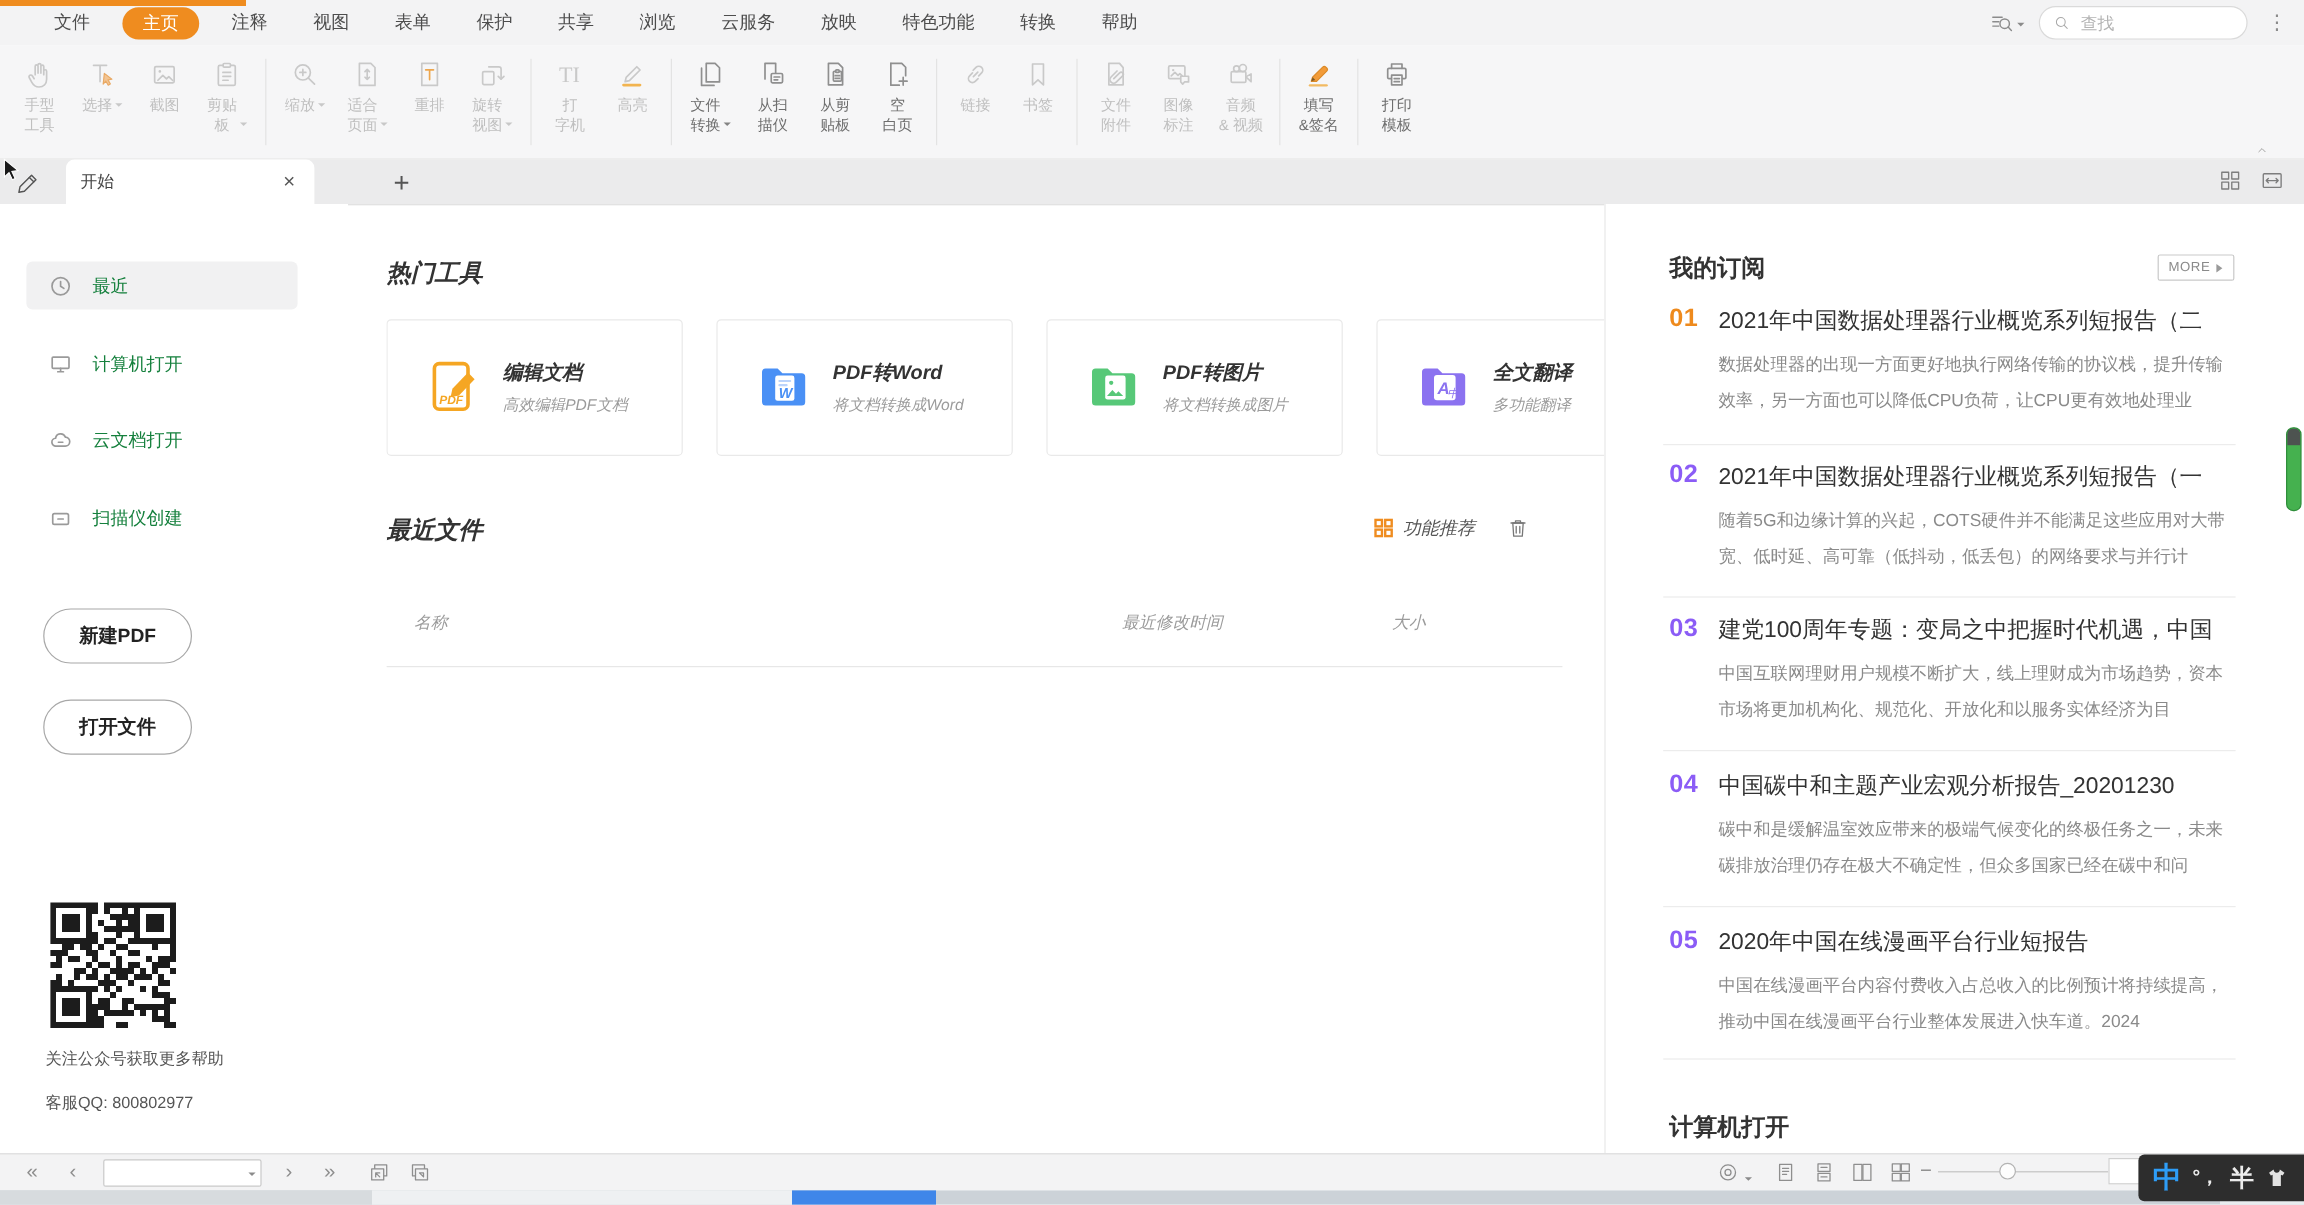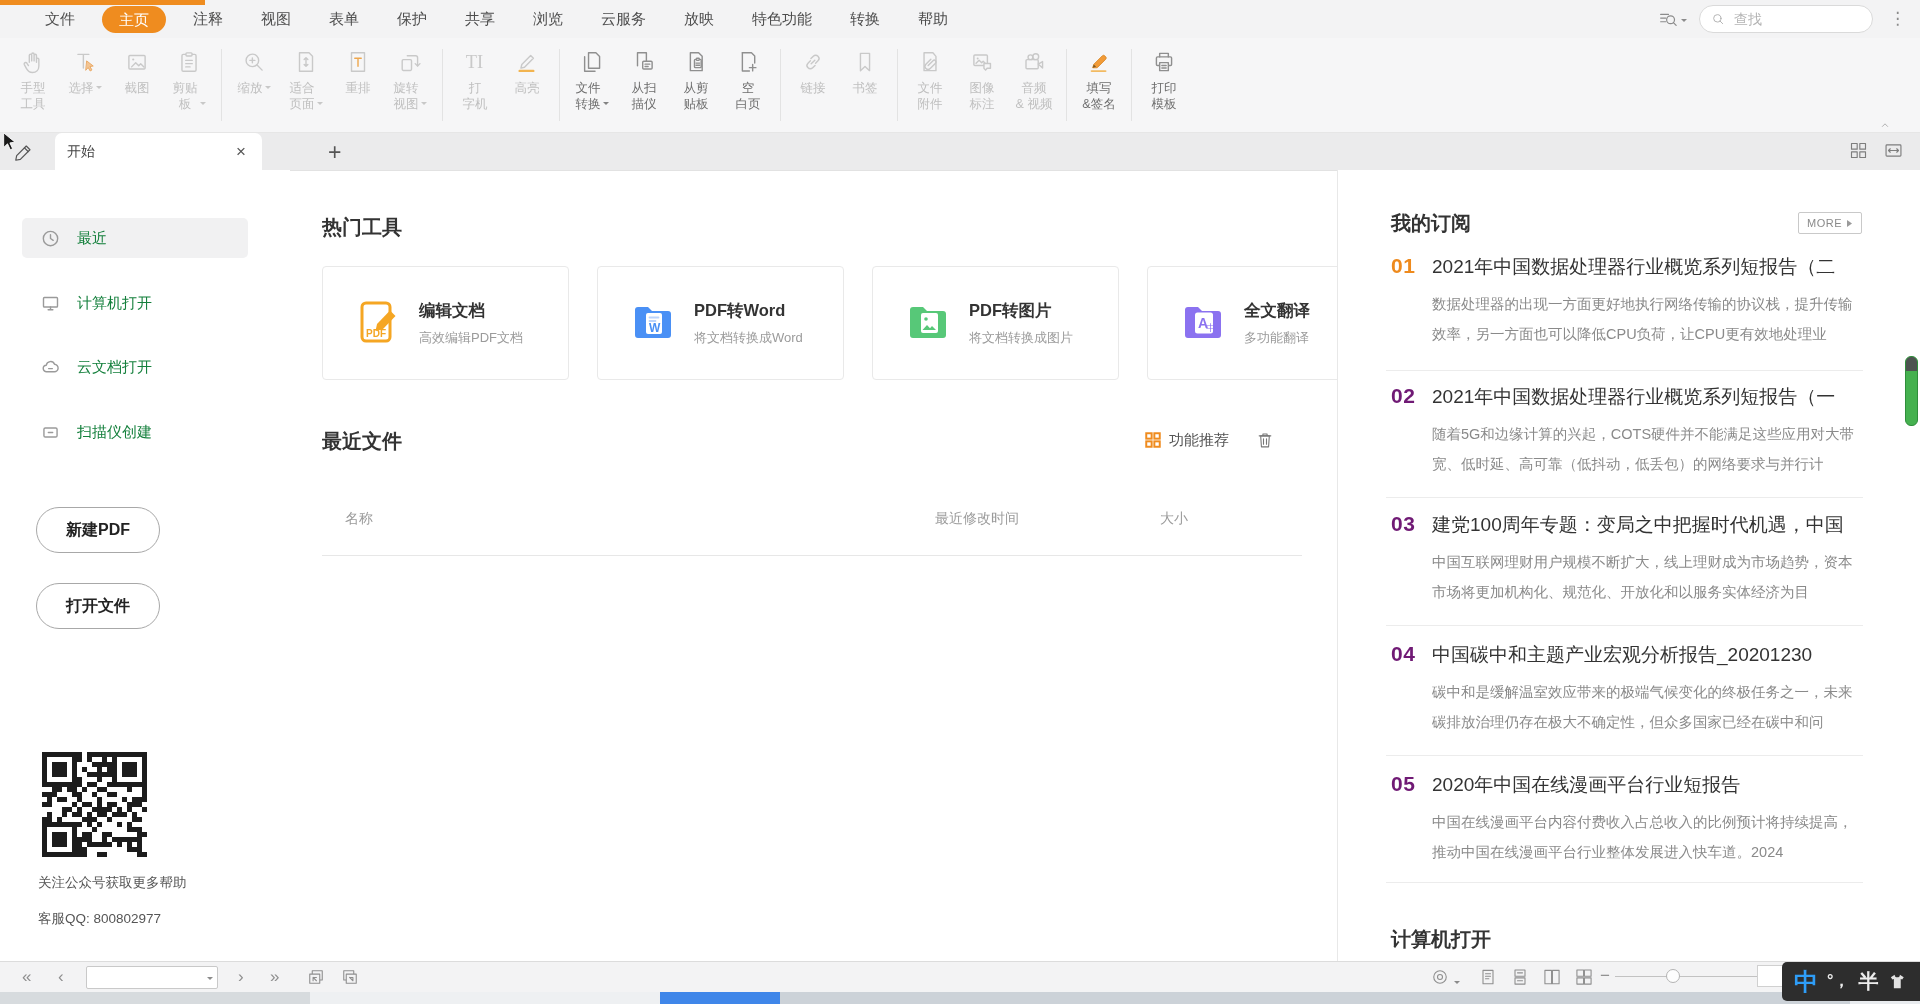--- a/index.html
+++ b/index.html
@@ -63,21 +63,21 @@
              gap:16px;padding-left:18px;box-sizing:border-box;font-size:15px;color:#15803d;cursor:default;}
   .side-item.active{background:#f1f1f2;}
   .side-item .ic{width:21px;height:21px;color:#9a9a9a;flex:none;}
   .side-btn{position:absolute;left:36px;width:124px;height:46px;border:1.5px solid #a8a8a8;border-radius:23px;
             background:#fff;font-size:16px;font-weight:bold;color:#222;display:flex;align-items:center;justify-content:center;
             font-family:inherit;}
   #qr{position:absolute;left:42px;top:752px;width:105px;height:105px;}
   .side-foot{position:absolute;left:38px;font-size:13.5px;color:#555;}
 
   
-  .main{position:absolute;left:322px;top:170px;width:1015px;height:791px;overflow:hidden;}
+  .main{position:absolute;left:322px;top:170px;width:1015px;height:791px;overflow:hidden;font-style:italic;}
   .sec-title{font-size:20px;font-weight:bold;color:#333;}
   .hot-title{position:absolute;left:0;top:44px;}
   .cards{position:absolute;left:0;top:96px;display:flex;gap:28px;width:1100px;}
   .card{width:247px;height:114px;border:1px solid #e9e9e9;border-radius:4px;background:#fff;flex:none;
         display:flex;align-items:center;padding-left:32px;box-sizing:border-box;gap:16px;cursor:default;}
   .card .glyph{width:48px;height:48px;flex:none;}
   .card .glyph svg{width:48px;height:48px;}
   .card-title{font-size:16.5px;font-weight:bold;color:#333;white-space:nowrap;}
   .card-sub{font-size:13px;color:#9b9b9b;margin-top:7px;white-space:nowrap;}
   .recent-title{position:absolute;left:0;top:258px;}
@@ -92,21 +92,21 @@
   .tbl-divider{position:absolute;top:385px;left:0;width:980px;height:1px;background:#e7e7e7;}
 
   
   .rpanel{position:absolute;left:1337px;top:170px;width:583px;height:791px;border-left:1px solid #e8e8e8;
           overflow:hidden;box-sizing:border-box;background:#fff;}
   .rp-title{position:absolute;left:53px;top:40px;}
   .more-btn{position:absolute;left:460px;top:42px;border:1px solid #c9c9c9;border-radius:2px;color:#8a8a8a;
             font-size:11px;letter-spacing:.5px;padding:4px 8px;display:flex;align-items:center;gap:4px;background:#fff;}
   .sub-item{position:absolute;left:53px;width:475px;}
   .sub-row{display:flex;align-items:flex-start;}
-  .sub-num{width:41px;font-size:21px;font-weight:bold;color:#701a75;flex:none;letter-spacing:.5px;}
+  .sub-num{width:41px;font-size:21px;font-weight:bold;color:#8b5cf6;flex:none;letter-spacing:.5px;}
   .sub-item.hot .sub-num{color:#ee8a1d;}
   .sub-title{font-size:19px;color:#333;white-space:nowrap;overflow:hidden;width:460px;}
   .sub-desc{margin-left:41px;margin-top:9px;width:430px;font-size:14.5px;color:#8a8a8a;line-height:30px;
             max-height:60px;overflow:hidden;}
   .sub-div{position:absolute;left:48px;width:477px;height:1px;background:#ececec;}
   .add-title{position:absolute;left:53px;top:756px;}
   .scroll-thumb{position:absolute;left:1905px;top:356px;width:13px;height:70px;border-radius:6px;
                 background:#45b14f;border:1px solid #2f8e3b;box-sizing:border-box;overflow:hidden;}
   .scroll-thumb::before{content:"";display:block;height:14px;background:#4d5350;}
 

